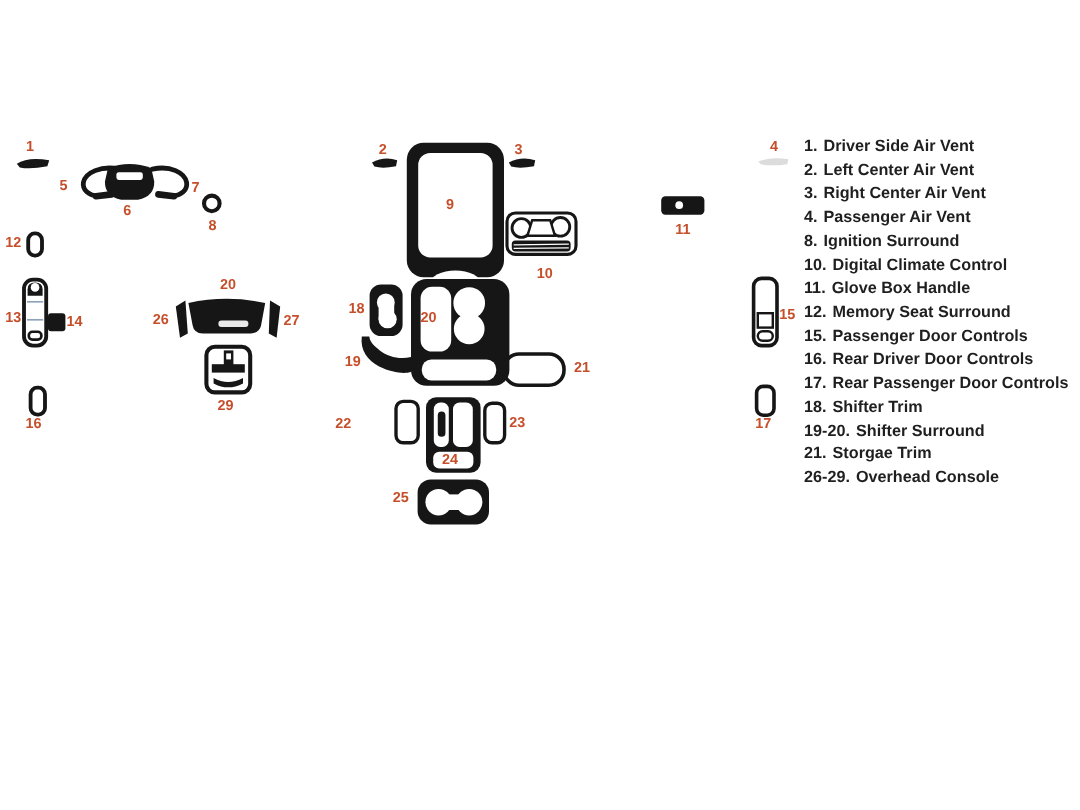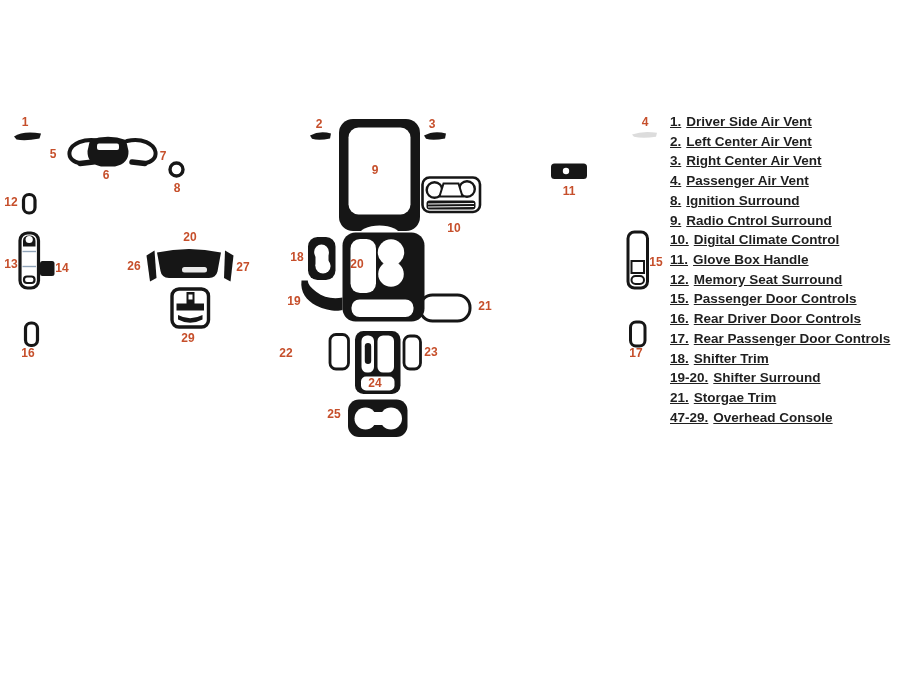--- a/index.html
+++ b/index.html
@@ -20,21 +20,21 @@
     line-height:1;
     white-space:nowrap;
   }
   
   .legend{
     position:absolute;left:670px;top:112px;width:225px;
     color:#1f1f1f;
     font-size:13.5px;
     font-weight:700;
   }
-  .lrow{height:19.72px;line-height:19.72px;white-space:nowrap;text-decoration:underline;}
+  .lrow{height:19.72px;line-height:19.72px;white-space:nowrap;}
   .lnum{margin-right:5px;}
 </style>
 </head>
 <body>
 
 <div class="stage">
 
   <svg class="diagram" width="900" height="675" viewBox="0 0 900 675">
 
     <g>
@@ -213,26 +213,25 @@
   <span class="plbl" style="left:243px;top:267px">27</span>
   <span class="plbl" style="left:190px;top:237px">20</span>
   <span class="plbl" style="left:188px;top:338px">29</span>
 
   <div class="legend">
     <div class="lrow"><span class="lnum">1.</span><span>Driver Side Air Vent</span></div>
     <div class="lrow"><span class="lnum">2.</span><span>Left Center Air Vent</span></div>
     <div class="lrow"><span class="lnum">3.</span><span>Right Center Air Vent</span></div>
     <div class="lrow"><span class="lnum">4.</span><span>Passenger Air Vent</span></div>
     <div class="lrow"><span class="lnum">8.</span><span>Ignition Surround</span></div>
-    <div class="lrow"><span class="lnum">9.</span><span>Radio Cntrol Surround</span></div>
     <div class="lrow"><span class="lnum">10.</span><span>Digital Climate Control</span></div>
     <div class="lrow"><span class="lnum">11.</span><span>Glove Box Handle</span></div>
     <div class="lrow"><span class="lnum">12.</span><span>Memory Seat Surround</span></div>
     <div class="lrow"><span class="lnum">15.</span><span>Passenger Door Controls</span></div>
     <div class="lrow"><span class="lnum">16.</span><span>Rear Driver Door Controls</span></div>
     <div class="lrow"><span class="lnum">17.</span><span>Rear Passenger Door Controls</span></div>
     <div class="lrow"><span class="lnum">18.</span><span>Shifter Trim</span></div>
     <div class="lrow"><span class="lnum">19-20.</span><span>Shifter Surround</span></div>
     <div class="lrow"><span class="lnum">21.</span><span>Storgae Trim</span></div>
-    <div class="lrow"><span class="lnum">47-29.</span><span>Overhead Console</span></div>
+    <div class="lrow"><span class="lnum">26-29.</span><span>Overhead Console</span></div>
   </div>
 
 </div>
 
 </body></html>

